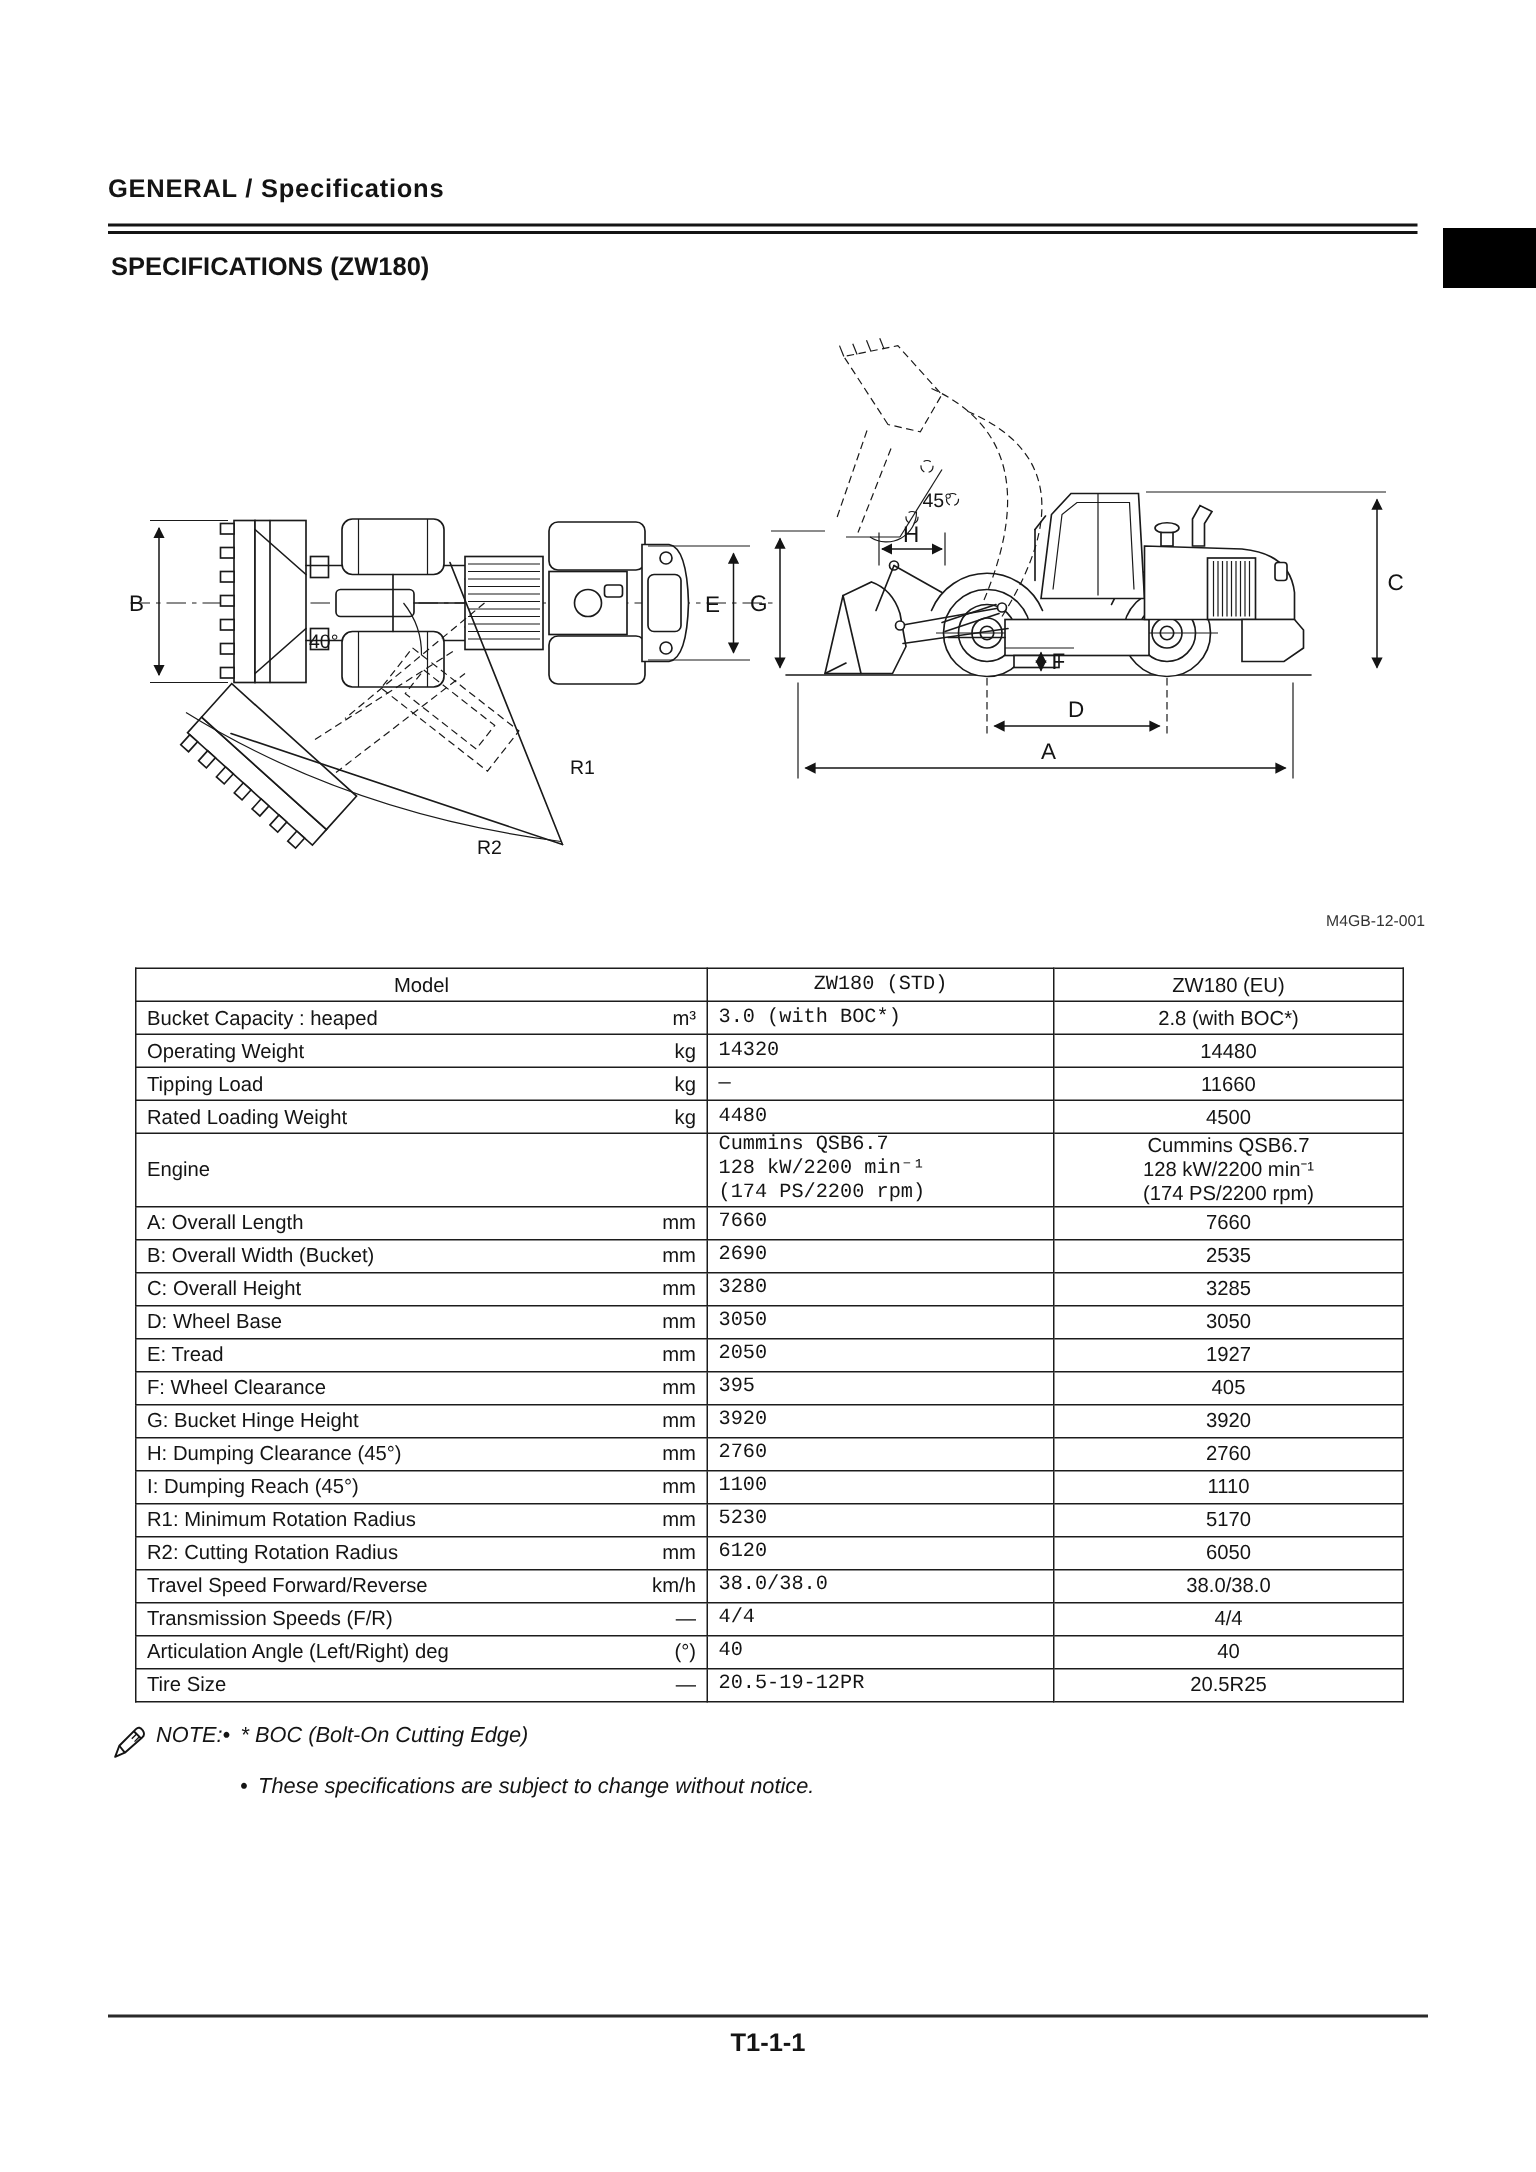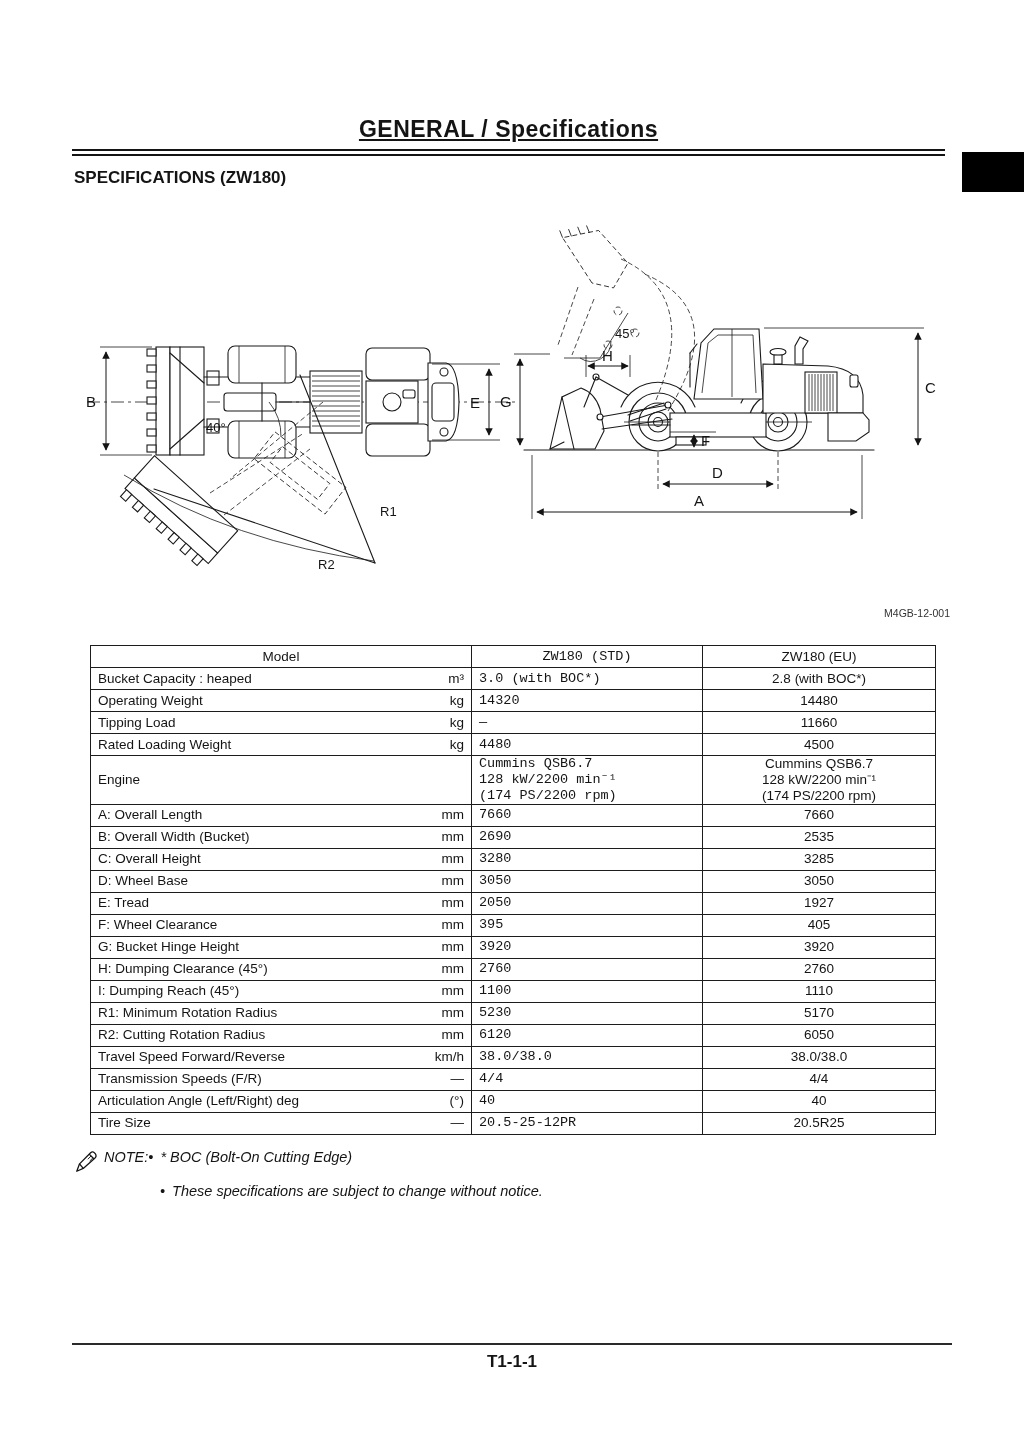--- a/index.html
+++ b/index.html
@@ -1,20 +1,20 @@
 <!DOCTYPE html>
 <html><head>
 <meta charset="utf-8">
 <style>
   html,body{margin:0;padding:0;background:#e8e8e8;}
   .page{position:relative;width:1024px;height:1448px;background:#ffffff;
         font-family:"Liberation Sans", sans-serif;color:#141414;overflow:hidden;}
   
-  .hdr-title{position:absolute;left:72px;top:116px;width:873px;text-align:center;
-             font-size:23px;font-weight:bold;letter-spacing:.5px;text-decoration:underline;}
+  .hdr-title{position:absolute;left:72px;top:116px;width:873px;
+             font-size:17px;font-weight:bold;letter-spacing:.5px;}
   .hdr-rule{position:absolute;left:72px;top:149px;width:873px;height:3px;
             border-top:2px solid #141414;border-bottom:2px solid #141414;}
   .side-tab{position:absolute;left:962px;top:152px;width:62px;height:40px;background:#000;}
   .section-title{position:absolute;left:74px;top:168px;font-size:17px;font-weight:bold;}
   
   .figure{position:absolute;left:72px;top:225px;width:880px;height:400px;}
   .figure svg{display:block;width:880px;height:400px;}
   .ln{stroke:#1a1a1a;stroke-width:1.1;fill:none;stroke-linecap:round;stroke-linejoin:round;}
   .fw{stroke:#1a1a1a;stroke-width:1.1;fill:#ffffff;}
   .thin{stroke:#1a1a1a;stroke-width:.8;fill:none;}
@@ -515,21 +515,21 @@
           <td class="c-std">40</td>
           <td class="c-eu">40</td>
         </tr>
         <tr>
           <td class="c-lu">
             <div class="lu-wrap">
               <span>Tire Size</span>
               <span class="unit">—</span>
             </div>
           </td>
-          <td class="c-std">20.5-25-12PR</td>
+          <td class="c-std">20.5-19-12PR</td>
           <td class="c-eu">20.5R25</td>
         </tr>
       </tbody>
   </table>
 
   <div class="note-row">
     <svg class="note-icon" viewBox="0 0 26 26">
       <g fill="none" stroke="#141414" stroke-width="1.4" stroke-linejoin="round">
         <path d="M3 23 L6 15 L18 3 Q20.5 0.5 23 4 Q25 7 22.5 9 L10 20 Z"></path>
         <path d="M6 15 L10 20"></path>

